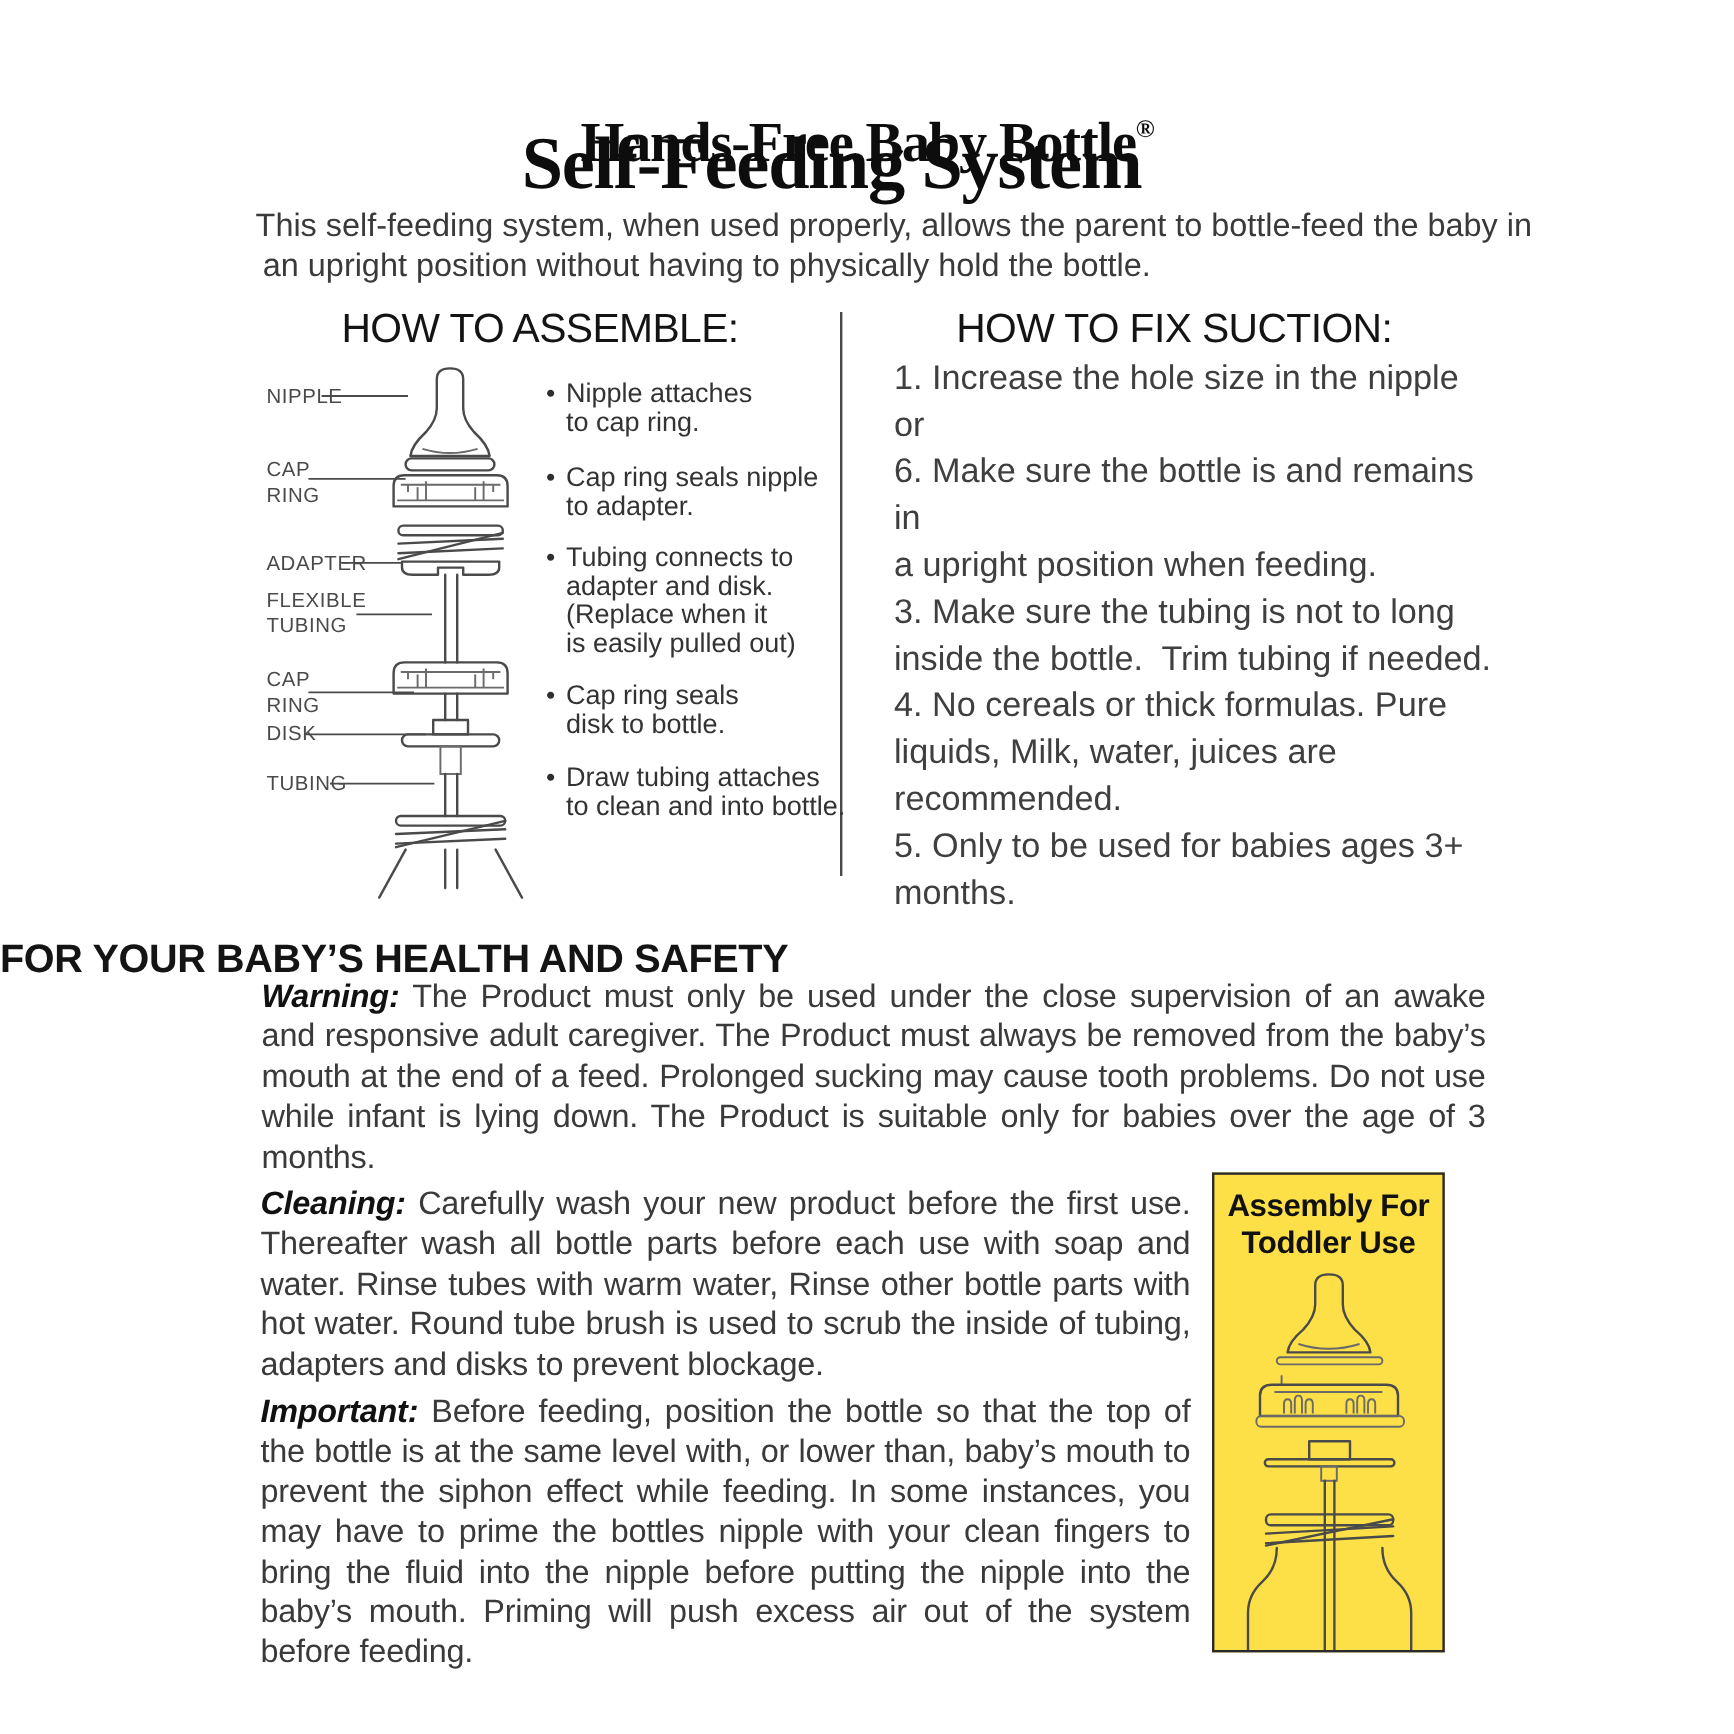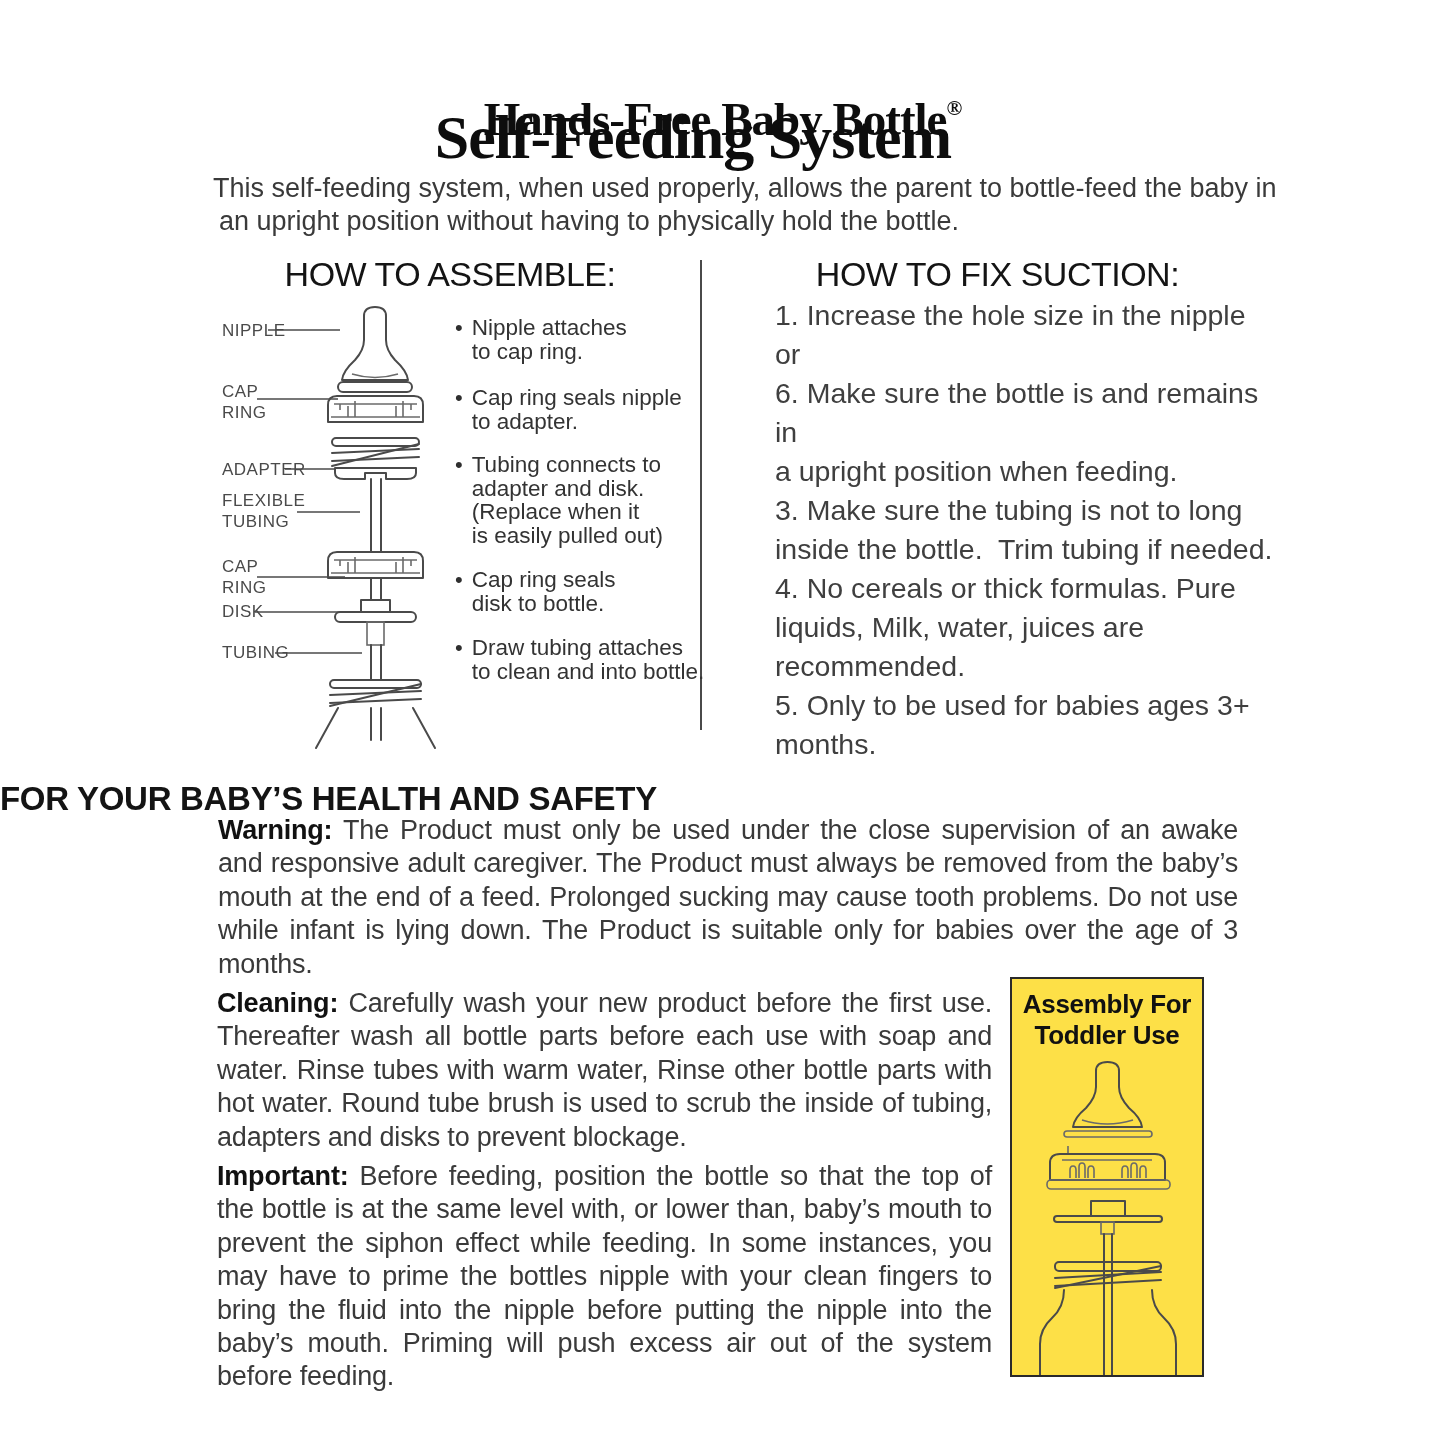--- a/index.html
+++ b/index.html
@@ -13,33 +13,33 @@
   .title1{left:0;top:56px;width:1445px;text-align:center;
     font-family:"Liberation Serif",serif;font-weight:bold;font-size:47px;color:#0d0d0d;letter-spacing:-1px;margin-top:36px;}
   .reg{font-size:0.45em;vertical-align:20px;font-weight:bold;}
   .title2{left:0;top:102px;width:1386px;text-align:center;
     font-family:"Liberation Serif",serif;font-weight:bold;font-size:62px;color:#0d0d0d;letter-spacing:-1px;}
   .intro{left:213px;top:172px;font-size:27px;line-height:33px;color:#3a3a3a;}
   .intro .l2{padding-left:6px;}
   
   .colhead{font-weight:normal;font-size:34px;color:#141414;letter-spacing:-0.5px;text-align:center;}
   .head-assemble{left:225px;top:255px;width:450px;}
-  .head-suction{left:765px;top:255px;width:465px;}
+  .head-suction{left:746px;top:255px;width:465px;}
   .divider{left:700px;top:260px;width:2px;height:470px;background:#4a4a4a;}
   
   .bullet{position:absolute;display:flex;font-size:22.5px;line-height:23.5px;color:#333;}
   .bullet .dot{margin-right:9px;font-size:22px;color:#2f2f2f;}
   
-  .suction-list{left:745px;top:296px;width:500px;font-size:28.5px;line-height:39px;color:#3f3f3f;margin-left:30px;}
+  .suction-list{left:745px;top:296px;width:500px;font-size:28.5px;line-height:39px;color:#3f3f3f;}
   .suction-line{white-space:pre-wrap;}
   
   .safety-head{left:0;top:780px;width:1171px;text-align:left;font-weight:bold;
     font-size:33px;color:#141414;letter-spacing:-0.3px;}
   .para{position:absolute;text-align:justify;font-size:27px;line-height:33.4px;color:#3a3a3a;letter-spacing:-0.2px;}
-  .para b{color:#111;}
+  .para b{color:#111;font-style:italic;}
   .para-warning{left:218px;top:814px;width:1020px;}
   .para-cleaning{left:217px;top:987px;width:775px;}
   .para-important{left:217px;top:1160px;width:775px;}
   
   .toddler-box{left:1010px;top:977px;width:194px;height:400px;border:2px solid #2a2a2a;
     box-sizing:border-box;overflow:hidden;background:#fde047;}
   .toddler-title{position:absolute;top:10px;left:0;width:100%;text-align:center;
     font-weight:bold;font-size:26px;line-height:31px;color:#111;letter-spacing:-0.3px;}
   .toddler-svg{position:absolute;top:70px;left:0;}
   

